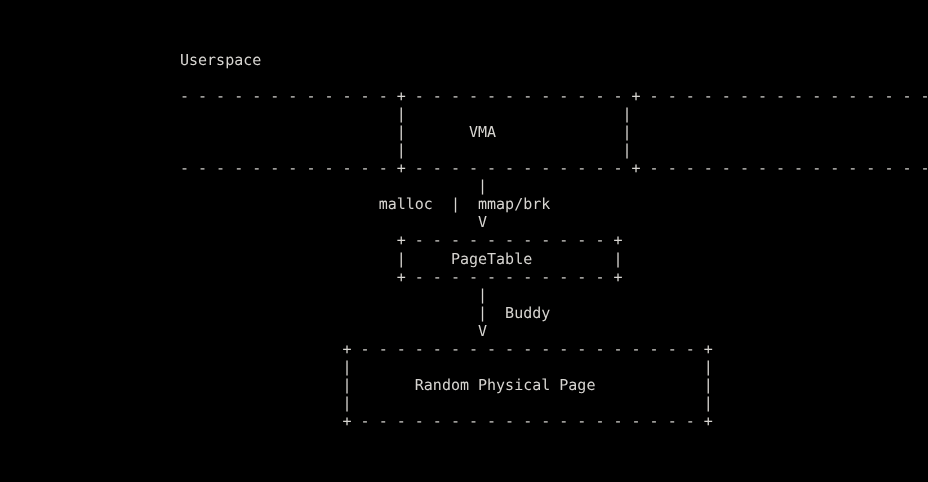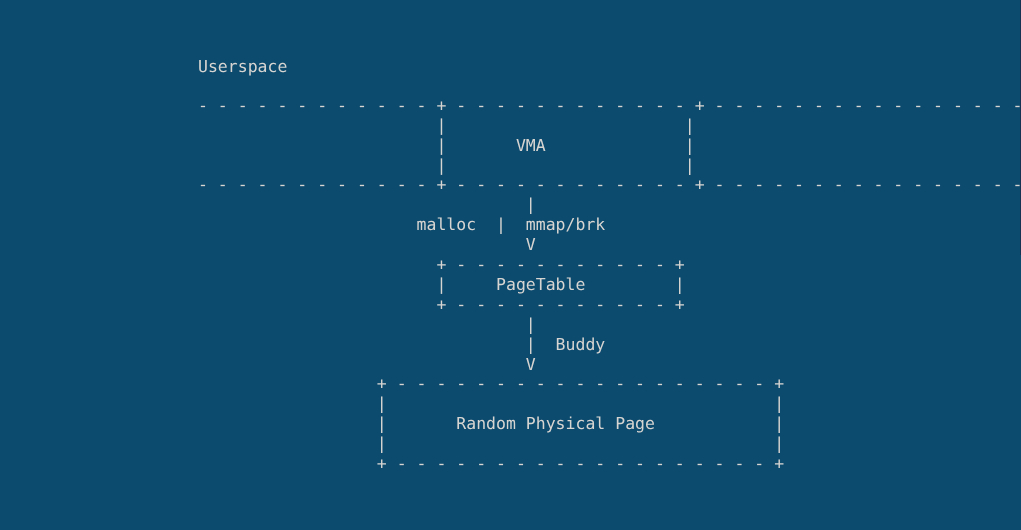--- a/index.html
+++ b/index.html
@@ -5,21 +5,21 @@
 <style>
   html, body {
     margin: 0;
     padding: 0;
     background: #300a24;
   }
   #terminal {
     position: relative;
     width: 928px;
     height: 482px;
-    background: #0c4a6e;
+    background: #000000;
     overflow: hidden;
     font-family: "DejaVu Sans Mono", "Liberation Mono", monospace;
   }
   #ascii-art {
     position: absolute;
     left: 180px;
     top: 51px;
     margin: 0;
     padding: 0;
     color: #d7d5d1;

